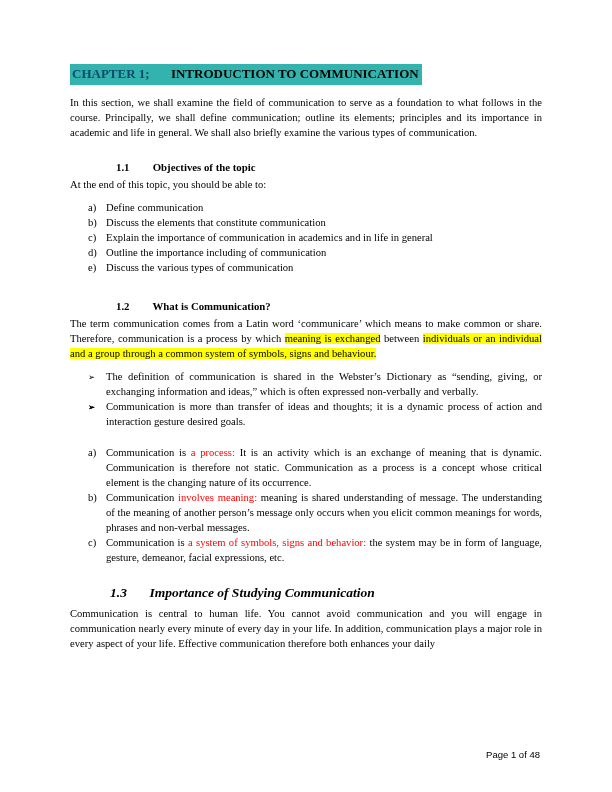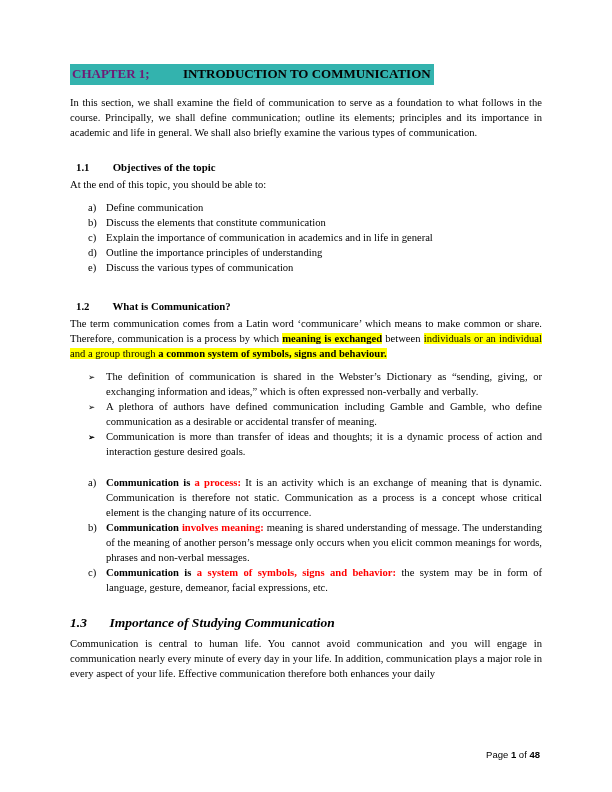--- a/index.html
+++ b/index.html
@@ -32,28 +32,27 @@
     font-size: 13px;
     font-weight: bold;
     line-height: 18px;
   }
   .title-hl {
     display: inline-block;
     background: var(--title-hl, #33b3ae);
     padding: 1px 3px 2px 2px;
   }
   .chapter-num {
-    color: #701a75;
+    color: #0c4a6e;
     margin-right: 18px;
     font-weight: 600;
   }
   .chapter-heading {
     color: #050505;
     font-weight: bold;
-    margin-left: 12px;
   }
 
   
   .para {
     font-size: 10.6px;
     line-height: 15px;
     margin: 0 0 8px 0;
   }
   .justify { text-align: justify; }
   .intro { margin-bottom: 20px; }
@@ -62,20 +61,21 @@
   .section-heading {
     font-weight: bold;
     font-size: 10.8px;
     line-height: 15px;
     margin: 14px 0 2px 0;
     padding-left: 6px;
   }
   .sec-num {
     display: inline-block;
     width: 34px;
+    margin-left: 40px;
   }
   .section-heading.big {
     font-size: 13.5px;
     font-style: italic;
     padding-left: 0;
     margin: 20px 0 6px 0;
   }
   .section-heading.big .sec-num { width: 36px; }
 
   
@@ -95,21 +95,21 @@
   .bullets { margin: 2px 0 0 0; }
   .bullets .li { margin-bottom: 0; }
   .bullets .marker.arrow {
     font-family: "DejaVu Sans", sans-serif;
     font-size: 8.5px;
     top: 1px;
   }
   .defs { margin-top: 16px; }
 
   
-  .b { font-weight: bold; }
+  .b { font-weight: normal; }
   .i { }
   .r { color: var(--red, #ff0000); }
   .h { background: var(--text-hl, #ffff00); }
 
   
   .footer {
     position: absolute;
     right: 72px;
     bottom: 32px;
     font-family: "Liberation Sans", sans-serif;
@@ -146,21 +146,21 @@
       <div class="li">
         <span class="marker">b)</span>
         <span>Discuss the elements that constitute communication</span>
       </div>
       <div class="li">
         <span class="marker">c)</span>
         <span>Explain the importance of communication in academics and in life in general</span>
       </div>
       <div class="li">
         <span class="marker">d)</span>
-        <span>Outline the importance principles of understanding</span>
+        <span>Outline the importance including of communication</span>
       </div>
       <div class="li">
         <span class="marker">e)</span>
         <span>Discuss the various types of communication</span>
       </div>
     </div>
 
     <div class="section-heading" style="margin-top:24px;">
       <span class="sec-num">1.2</span>
       <span class="sec-title">What is Communication?</span>
@@ -168,21 +168,20 @@
 
     <p class="para justify"><span>The term communication comes from a Latin word </span><span class="i">‘communicare’</span><span> which means to make common or share. Therefore, communication is a process by which </span><span class="b h">meaning is exchanged</span><span> between </span><span class="h">individuals or an individual and a group through </span><span class="b h">a common system of symbols, signs and behaviour.</span></p>
 
     <div class="bullets">
       <div class="li justified">
         <span class="marker arrow">➢</span>
         <span>The definition of communication is shared in the Webster’s Dictionary as “sending, giving, or exchanging information and ideas,” which is often expressed non-verbally and verbally.</span>
       </div>
       <div class="li justified">
         <span class="marker arrow">➢</span>
-        <span>A plethora of authors have defined communication including Gamble and Gamble, who define communication as a desirable or accidental transfer of meaning.</span>
       </div>
       <div class="li justified">
         <span class="marker arrow">➢</span>
       </div>
       <div class="li justified">
         <span class="marker arrow">➢</span>
         <span>Communication is more than transfer of ideas and thoughts; it is a dynamic process of action and interaction gesture desired goals.</span>
       </div>
     </div>
 

